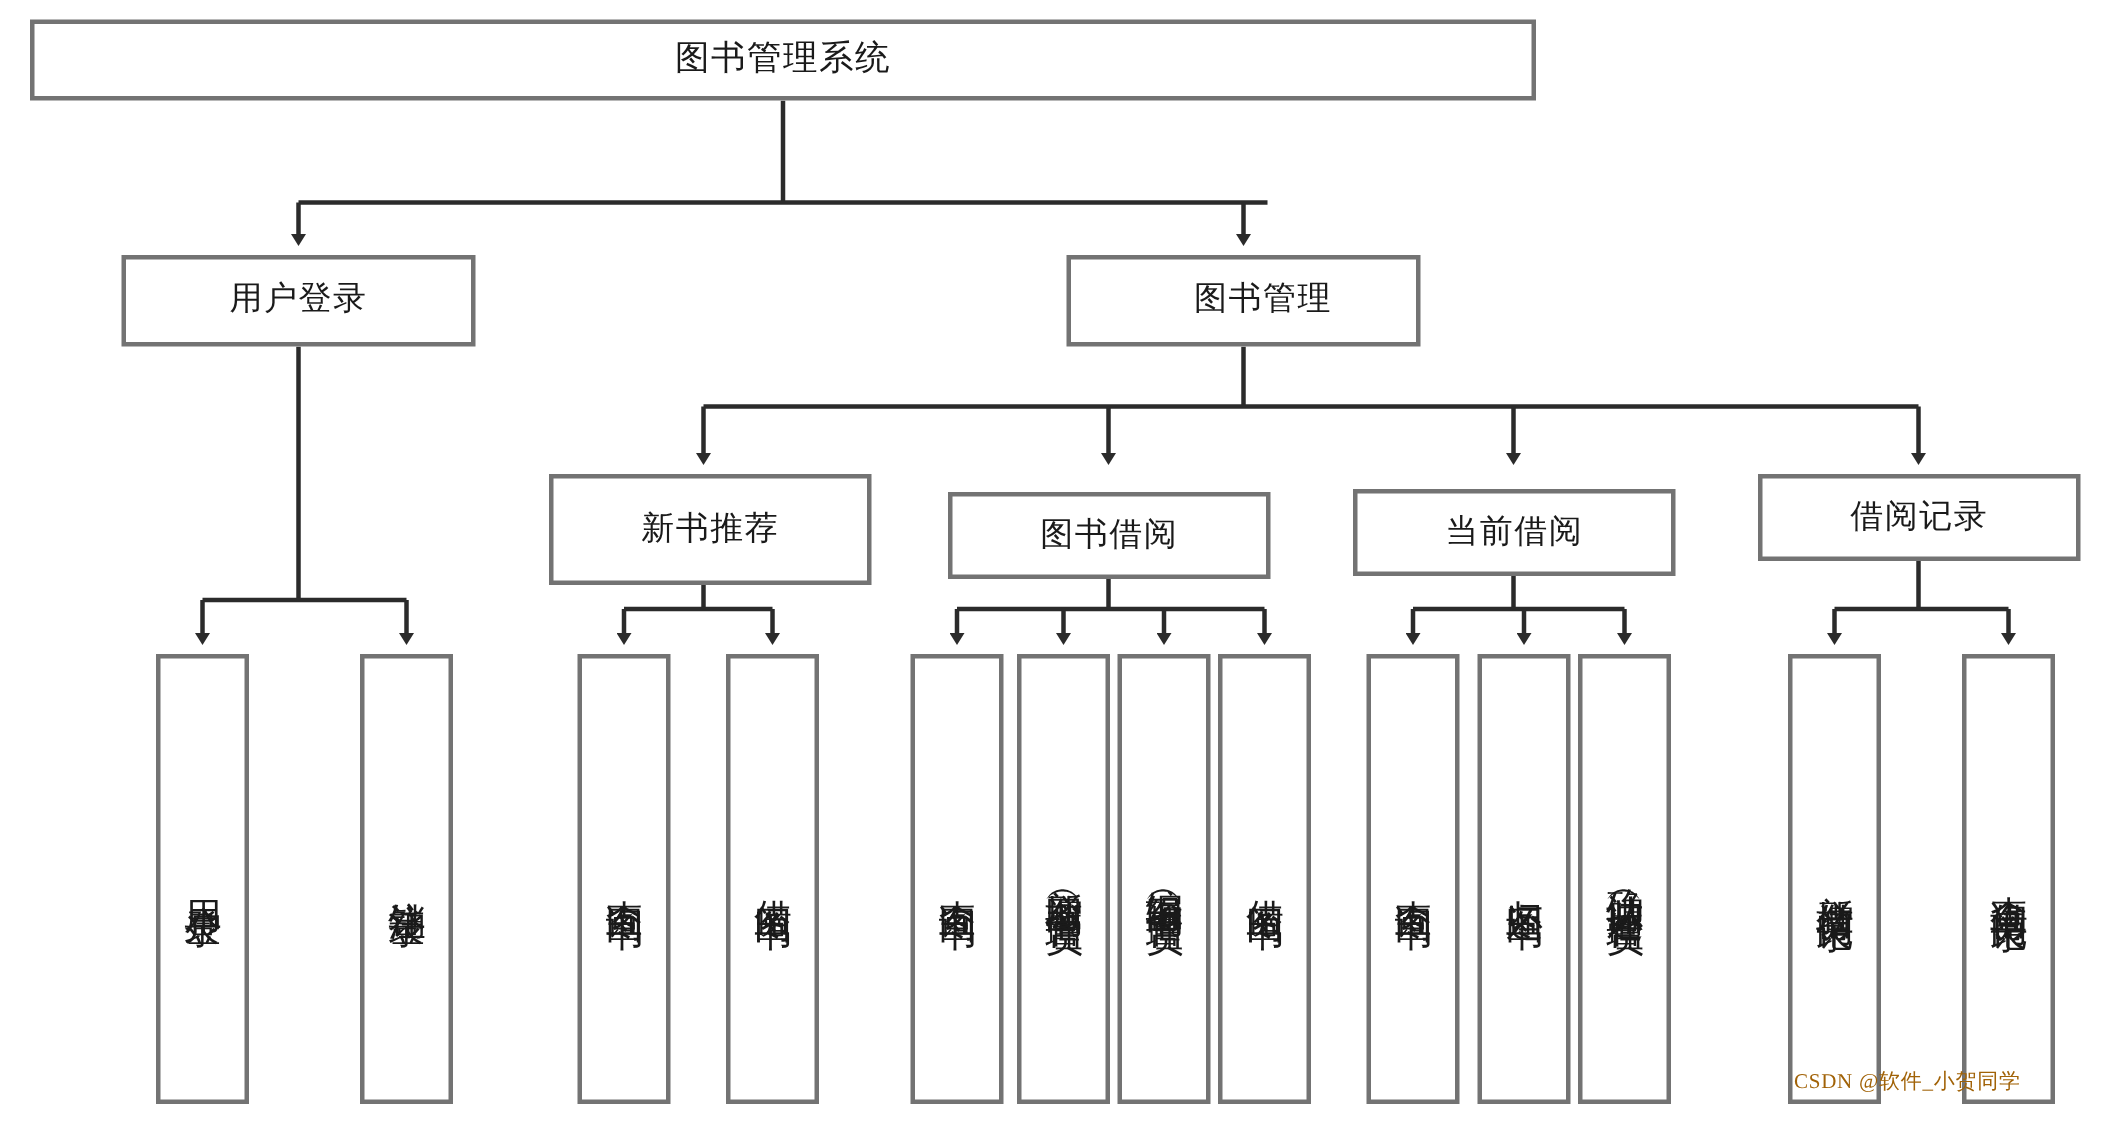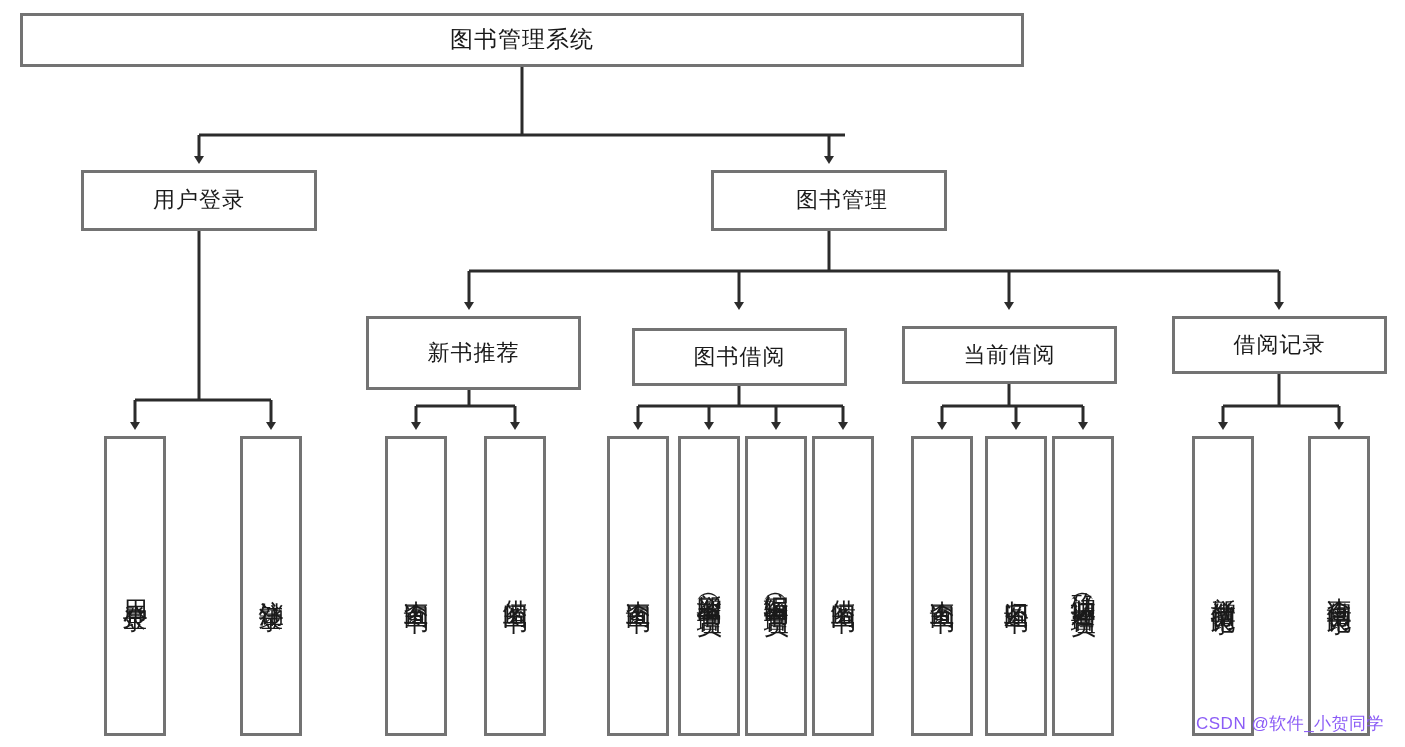--- a/index.html
+++ b/index.html
@@ -56,25 +56,25 @@
     line-height: 1.02;
     letter-spacing: 3px;
     white-space: nowrap;
     display: block;
   }
   .node.root .label {
     font-size: 23px;
   }
   .watermark {
     position: absolute;
-    font-size: 17px;
-    color: #8b5cf6;
+    font-size: 14px;
+    color: #a16207;
     white-space: nowrap;
     letter-spacing: 0.5px;
-    font-family: Liberation Sans, sans-serif;
+    font-family: Liberation Serif, serif;
   }
 </style>
 </head>
 <body>
 
 <div id="canvas">
 
   <svg class="edges" viewBox="0 0 1405 747">
     <defs>
       <marker id="arrow" markerWidth="10" markerHeight="10" refX="4" refY="5" orient="auto" markerUnits="userSpaceOnUse">

